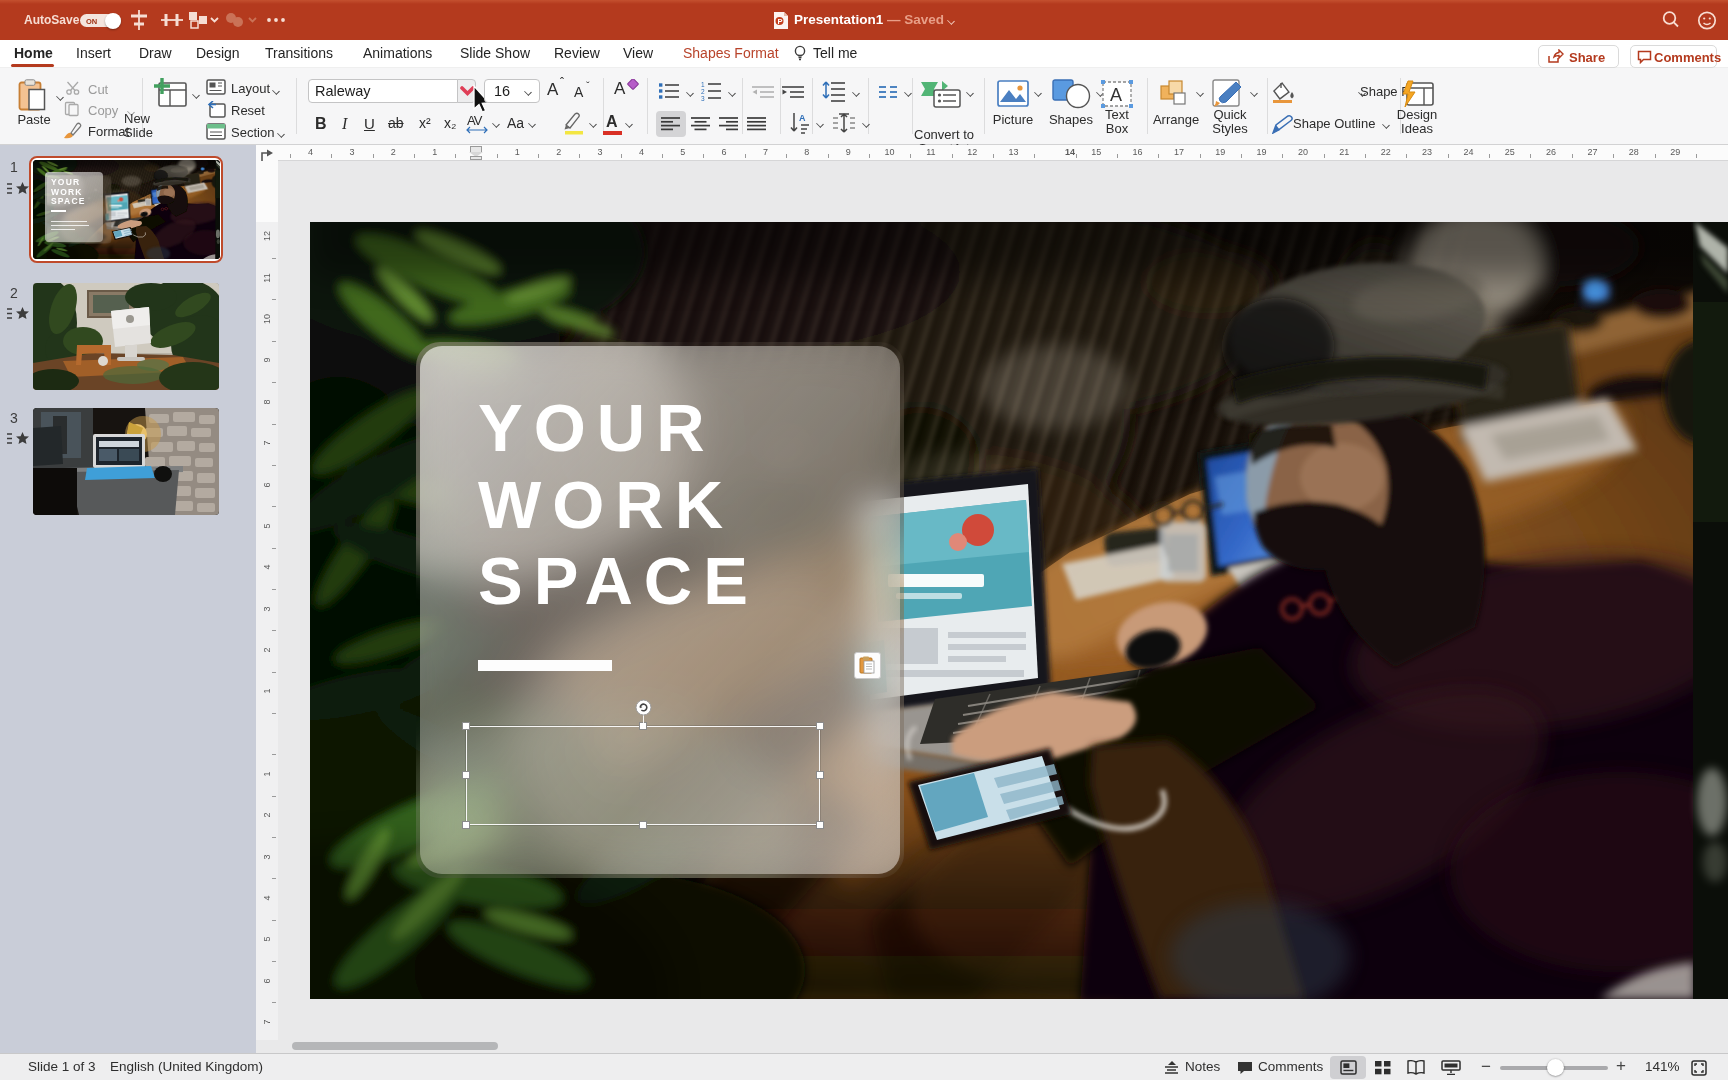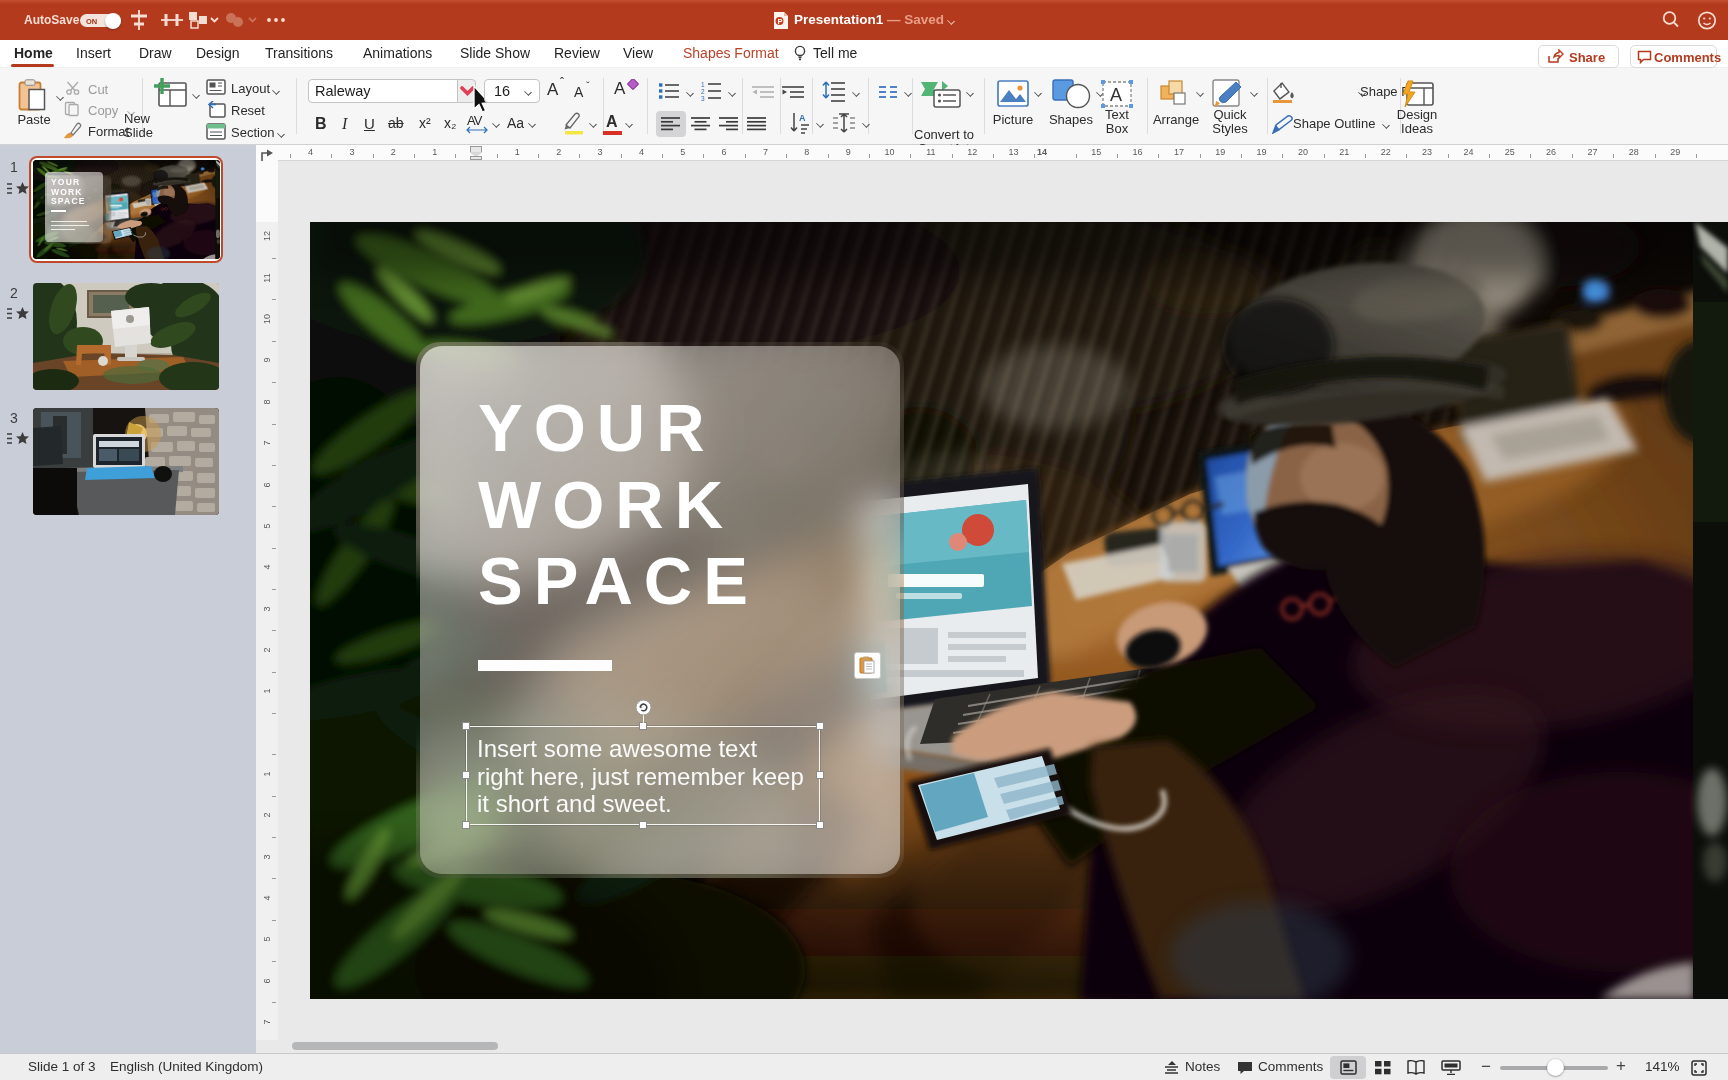--- a/index.html
+++ b/index.html
@@ -722,21 +722,21 @@
       <div class="hnum" style="left:363.4px;">4</div>
       <div class="hnum" style="left:404.8px;">5</div>
       <div class="hnum" style="left:446.1px;">6</div>
       <div class="hnum" style="left:487.4px;">7</div>
       <div class="hnum" style="left:528.8px;">8</div>
       <div class="hnum" style="left:570.2px;">9</div>
       <div class="hnum" style="left:611.5px;">10</div>
       <div class="hnum" style="left:652.9px;">11</div>
       <div class="hnum" style="left:694.2px;">12</div>
       <div class="hnum" style="left:735.6px;">13</div>
-      <div class="hnum" style="left:764px;font-weight:bold;">14</div>
+      <div class="hnum" style="left:792px;font-weight:bold;">14</div>
       <div class="hnum" style="left:818.2px;">15</div>
       <div class="hnum" style="left:859.6px;">16</div>
       <div class="hnum" style="left:901.0px;">17</div>
       <div class="hnum" style="left:942.3px;">19</div>
       <div class="hnum" style="left:983.6px;">19</div>
       <div class="hnum" style="left:1025.0px;">20</div>
       <div class="hnum" style="left:1066.3px;">21</div>
       <div class="hnum" style="left:1107.7px;">22</div>
       <div class="hnum" style="left:1149.1px;">23</div>
       <div class="hnum" style="left:1190.4px;">24</div>
@@ -941,21 +941,20 @@
       <div class="abs" style="left:168px; top:168px; width:430px; color:#fff; font-weight:700; font-size:67px; line-height:76.5px; letter-spacing:11px;">YOUR<br>WORK<br>SPACE</div>
       <div class="abs" style="left:168px; top:438px; width:134px; height:11px; background:#fdfdfd;"></div>
       <div class="abs" style="left:544px; top:430px; width:27px; height:27px; background:#fdfdfd; border:1px solid #c9c9c9; border-radius:3px;"></div>
       <svg class="abs" style="left:549px; top:434px;" width="17" height="19" viewBox="0 0 17 19">
         <rect x="1" y="2" width="12" height="15" rx="1" fill="#e2973f" stroke="#b97722" stroke-width="1"></rect>
         <rect x="4" y="0.5" width="6" height="3.5" rx="1" fill="#caa05c"></rect>
         <rect x="5" y="5" width="10" height="12" fill="#fff" stroke="#999" stroke-width=".8"></rect>
         <path d="M7 8 h6 M7 10.5 h6 M7 13 h6" stroke="#bbb" stroke-width="1"></path>
       </svg>
       <div class="abs" style="left:156px; top:504px; width:354px; height:99px; border:1.4px solid rgba(252,252,252,.95); box-shadow:0 0 0 .5px rgba(0,0,0,.25);"></div>
-      <div class="abs" style="left:167px; top:513px; width:350px; color:#fafafa; font-size:24px; line-height:27.5px; font-weight:400;">Insert some awesome text<br>right here, just remember keep<br>it short and sweet.</div>
       <div class="abs" style="left:152px; top:500px; width:8px; height:8px; background:#fff; border:1px solid #8a8a8a;"></div>
         <div class="abs" style="left:329px; top:500px; width:8px; height:8px; background:#fff; border:1px solid #8a8a8a;"></div>
         <div class="abs" style="left:506px; top:500px; width:8px; height:8px; background:#fff; border:1px solid #8a8a8a;"></div>
         <div class="abs" style="left:152px; top:549px; width:8px; height:8px; background:#fff; border:1px solid #8a8a8a;"></div>
         <div class="abs" style="left:506px; top:549px; width:8px; height:8px; background:#fff; border:1px solid #8a8a8a;"></div>
         <div class="abs" style="left:152px; top:599px; width:8px; height:8px; background:#fff; border:1px solid #8a8a8a;"></div>
         <div class="abs" style="left:329px; top:599px; width:8px; height:8px; background:#fff; border:1px solid #8a8a8a;"></div>
         <div class="abs" style="left:506px; top:599px; width:8px; height:8px; background:#fff; border:1px solid #8a8a8a;"></div>
         <div class="abs" style="left:333px; top:492px; width:1px; height:12px; background:rgba(255,255,255,.9);"></div>
       <svg class="abs" style="left:325px; top:477px;" width="17" height="17" viewBox="0 0 17 17">

